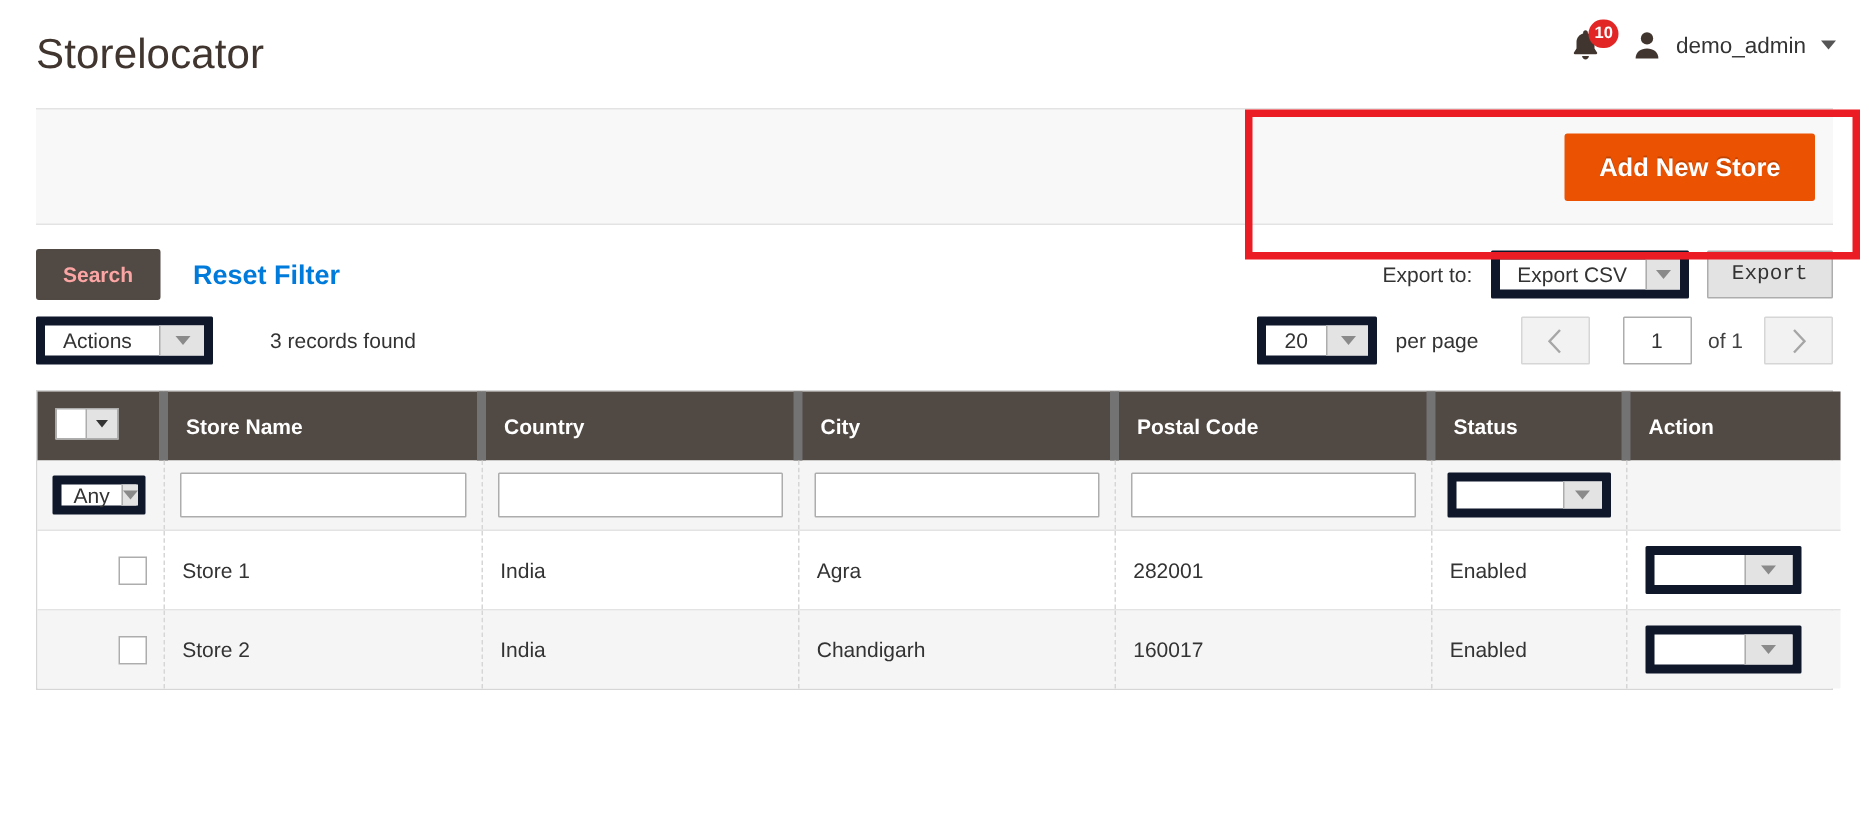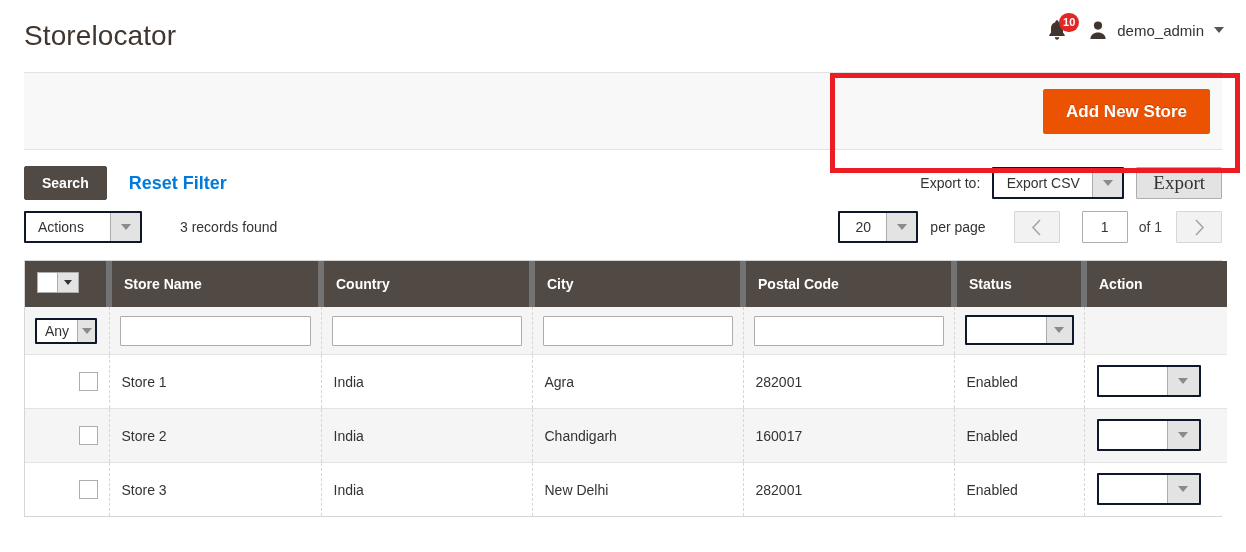--- a/index.html
+++ b/index.html
@@ -127,21 +127,21 @@
   }
   .toolbar-row {
     display: flex;
     align-items: center;
     height: 38px;
   }
   .toolbar-row.second { margin-top: 6px; }
 
   .btn-search {
     background: #514943;
-    color: #ffffff;
+    color: #fca5a5;
     border: 1px solid #514943;
     border-radius: 2px;
     font-size: 14px;
     font-weight: bold;
     font-family: "Liberation Sans", sans-serif;
     padding: 8px 17px;
     cursor: pointer;
     line-height: 1.2;
   }
   .link-reset {
@@ -150,21 +150,21 @@
     font-weight: bold;
     margin-left: 22px;
     text-decoration: none;
     cursor: pointer;
   }
 
   
   .fselect {
     display: inline-flex;
     align-items: stretch;
-    border: 2px solid #0f172a;
+    border: 6px solid #0f172a;
     border-radius: 1px;
     background: #ffffff;
     height: 32px;
     cursor: pointer;
   }
   .fselect .fs-val {
     display: flex;
     align-items: center;
     padding: 0 12px;
     font-size: 14px;
@@ -206,22 +206,22 @@
     color: #333333;
     margin-right: 12px;
   }
   .export-select { width: 132px; }
   .export-select .fs-val { flex: 1; justify-content: center; }
   .btn-export {
     margin-left: 12px;
     background: #e3e3e3;
     border: 1px solid #adadad;
     border-radius: 1px;
-    font-size: 19px;
-    font-family: Liberation Serif, serif;
+    font-size: 14px;
+    font-family: Liberation Mono, monospace;
     color: #333333;
     height: 32px;
     padding: 0 16px;
     cursor: pointer;
   }
 
   
   .pager { margin-left: auto; display: flex; align-items: center; }
   .perpage-select { width: 80px; }
   .perpage-select .fs-val { flex: 1; justify-content: center; }
@@ -536,33 +536,15 @@
         <td>
           <div class="fselect action-select">
             <span class="fs-val"></span>
             <span class="fs-arrow">
                 <i></i>
               </span>
           </div>
         </td>
       </tr>
 
-      <tr class="data-row odd">
-        <td>
-            <span class="row-check"></span>
-          </td>
-        <td>Store 3</td>
-        <td>India</td>
-        <td>New Delhi</td>
-        <td>282001</td>
-        <td>Enabled</td>
-        <td>
-          <div class="fselect action-select">
-            <span class="fs-val"></span>
-            <span class="fs-arrow">
-                <i></i>
-              </span>
-          </div>
-        </td>
-      </tr>
     </tbody>
   </table>
 </div>
 
 </body></html>

